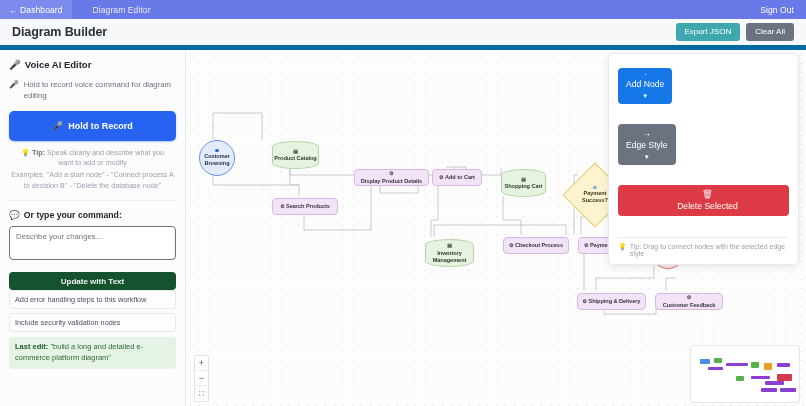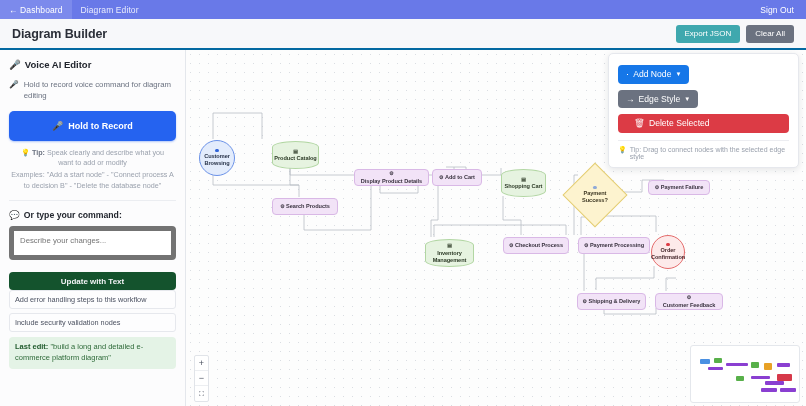--- a/index.html
+++ b/index.html
@@ -14,27 +14,27 @@
   
   .topnav {
     height: 19px; background: #6979e8; display: flex; align-items: stretch;
     flex: 0 0 19px; position: relative; z-index: 40;
   }
   .nav-item {
     display: flex; align-items: center; padding: 0 9px;
     font-size: 8.5px; color: #ffffff; letter-spacing: .1px; white-space: nowrap;
   }
   .nav-item.active { background: #7c8aec; }
-  .nav-item.plain { color: #e8ebfd; }
+  .nav-item.plain { color: #e8ebfd; margin-left: 12px; }
   .nav-spacer { flex: 1 1 auto; }
   .nav-signout { padding-right: 12px; color: #ffffff; }
 
   
   .header {
-    flex: 0 0 31px; height: 31px; background: #f7f8fa; border-bottom: 2px solid #0369a1;
+    flex: 0 0 31px; height: 31px; background: #f7f8fa; border-bottom: 5px solid #0369a1;
     display: flex; align-items: center; padding: 0 12px; position: relative; z-index: 30;
   }
   .page-title { font-size: 12.5px; font-weight: bold; color: #2b2f38; letter-spacing: -.1px; }
   .header-spacer { flex: 1 1 auto; }
   .btn {
     font-size: 8px; color: #fff; border: none; border-radius: 3px;
     padding: 5px 9px; cursor: pointer; line-height: 1; white-space: nowrap;
     font-family: "Liberation Sans", sans-serif;
     text-align: right;
   }
@@ -72,21 +72,21 @@
   .lp-examples {
     font-size: 7.2px; color: #9aa1ad; text-align: center;
     line-height: 1.45; margin-top: 2px; padding: 0 2px;
   }
   .divider { height: 1px; background: #ebedf1; margin: 9px 0 9px 0; }
   .lp-sub {
     font-size: 8.7px; font-weight: bold; color: #22262e;
     display: flex; align-items: center; gap: 4px; margin-bottom: 6px;
   }
   .ta {
-    width: 100%; height: 34px; border: 5px solid #737373; border-radius: 4px;
+    width: 100%; height: 34px; border: 1px solid #737373; border-radius: 4px;
     font-size: 7.8px; color: #9aa1ad; padding: 5px 6px; resize: none;
     font-family: "Liberation Sans", sans-serif; background: #fff; outline: none;
   }
   .update-btn {
     width: 100%; height: 18px; background: #14532d; border-radius: 4px; border: none;
     color: #f2f3f5; font-size: 8px; font-weight: bold; margin-top: 8px; cursor: pointer;
     font-family: "Liberation Sans", sans-serif;
   }
   .ex-label { font-size: 7.8px; font-weight: bold; color: #4b5160; margin: 9px 0 5px 0; }
   .ex-item {
@@ -155,22 +155,22 @@
 
   
   .tools {
     position: absolute; right: 7px; top: 3px; width: 191px;
     background: #fff; border: 1px solid #e6e8ed; border-radius: 5px;
     box-shadow: 0 2px 7px rgba(20,25,40,.10); padding: 8px 9px 7px 9px; z-index: 25;
   }
   .tools-title { font-size: 8.4px; font-weight: bold; color: #22262e; margin-bottom: 7px; }
   .tool-btn {
     border: none; border-radius: 4px; color: #fff; font-size: 8.6px;
-    padding: 5px 8px; margin-bottom: 4px; cursor: pointer; display: inline-flex;
-    align-items: center; gap: 4px; font-family: "Liberation Sans", sans-serif; line-height: 1;
+    padding: 5px 8px; margin-bottom: 18px; cursor: pointer; display: inline-flex;
+    align-items: center; gap: 4px; font-family: "Liberation Sans", sans-serif; line-height: 1; flex-direction: column;
   }
   .tb-add { background: #1677e8; }
   .tb-edge { background: #6b7280; }
   .tb-del { background: #dc3b45; width: 100%; justify-content: flex-start; padding-left: 16px; }
   .tools-div { height: 1px; background: #ecedf1; margin: 3px 0 5px 0; }
   .tools-tip { font-size: 7px; color: #9aa1ad; display: flex; gap: 3px; align-items: flex-start; }
 </style>
 </head>
 <body>
 

